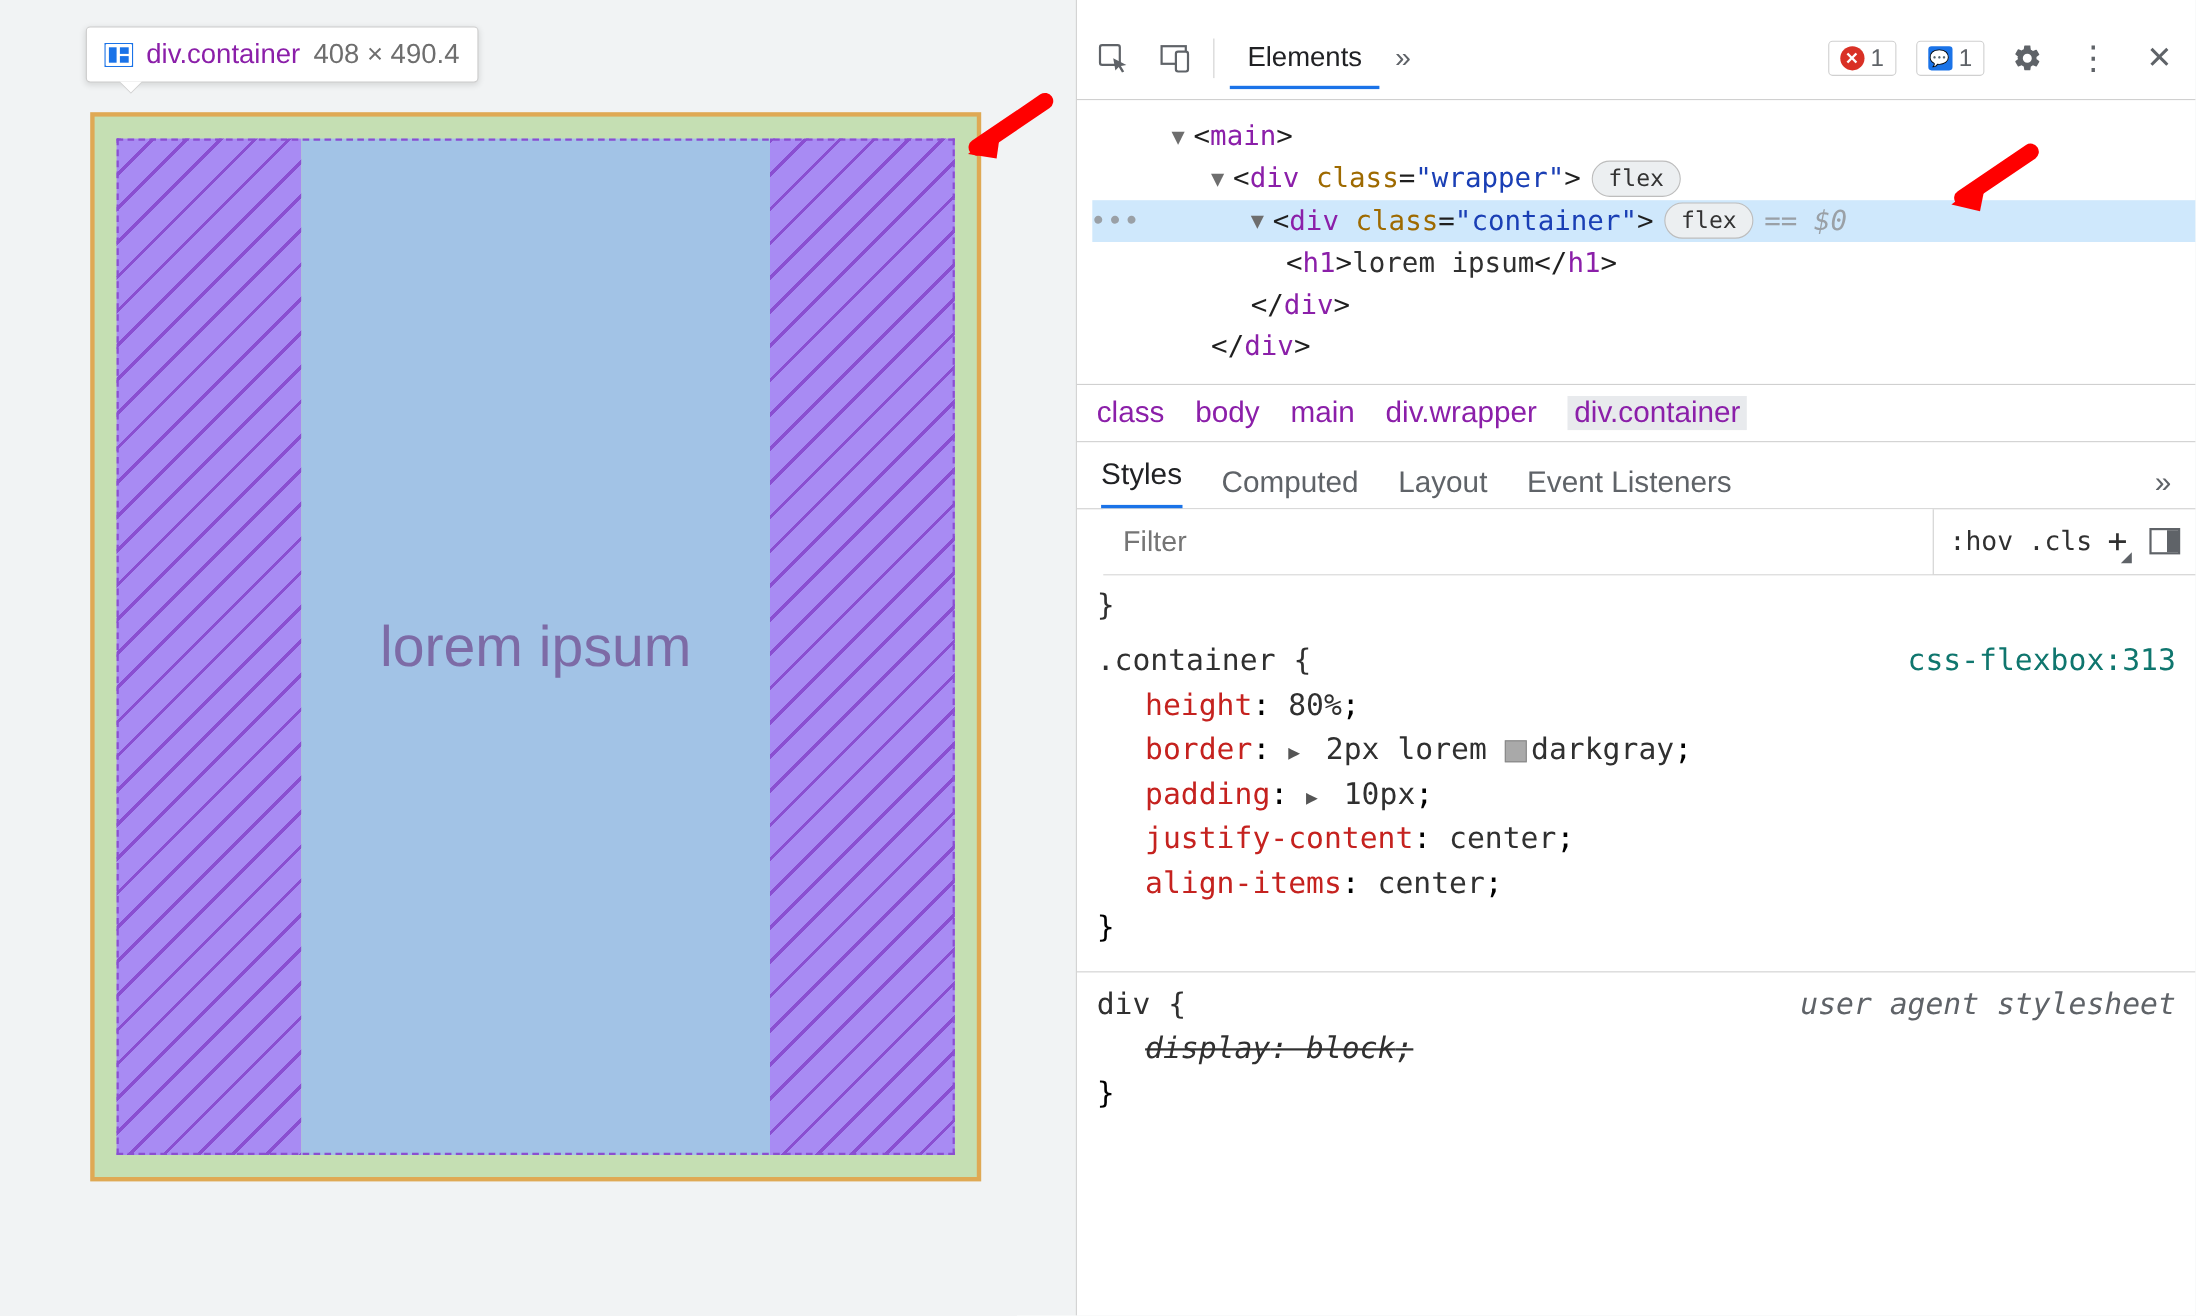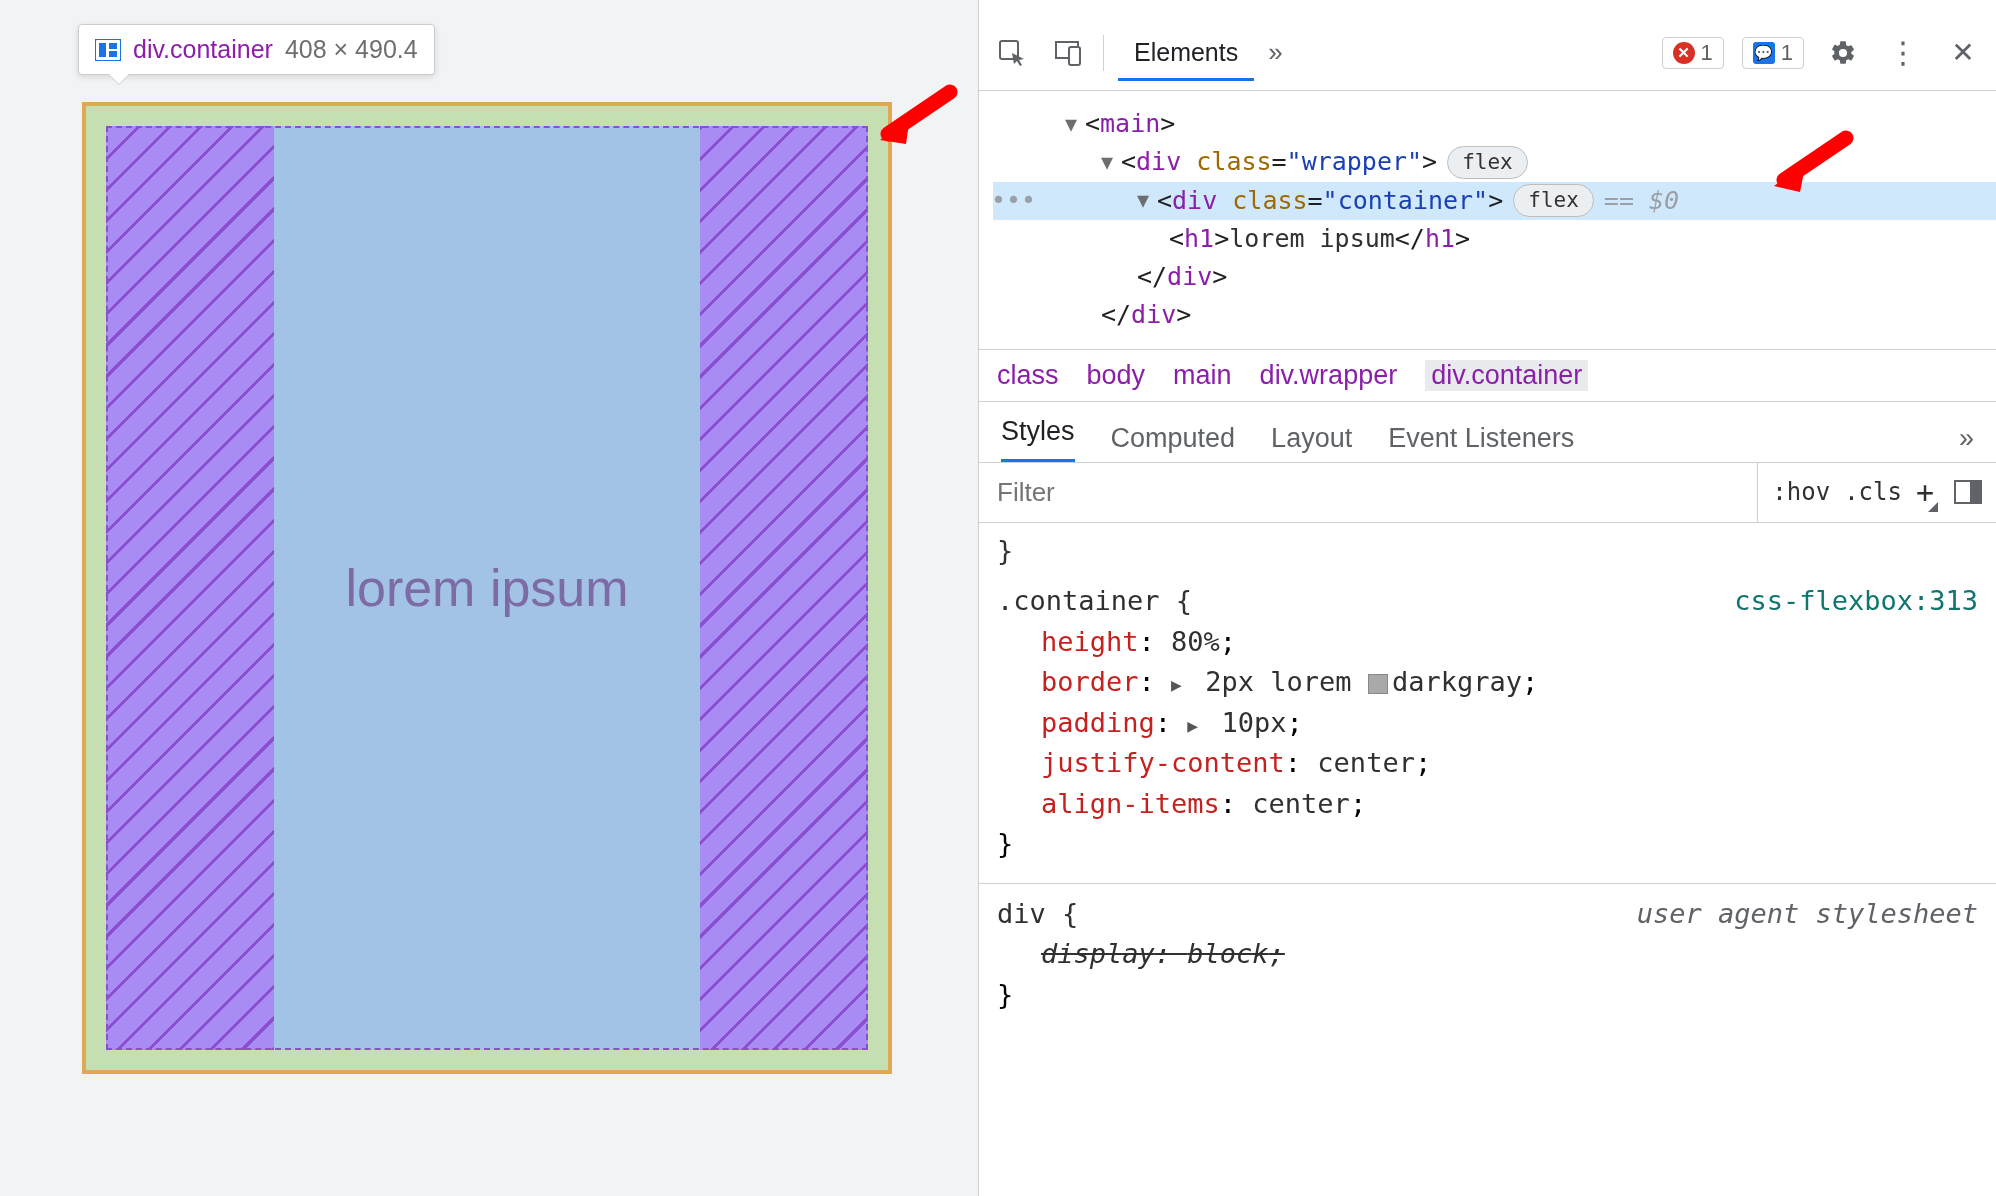--- a/index.html
+++ b/index.html
@@ -232,20 +232,21 @@
     align-items:center;
   }
   .styles-tabs .st.active { color:#202124; border-bottom:3px solid #1a73e8; padding-bottom:12px; }
   .styles-tabs .st { }
   .styles-tabs .chev { margin-left:auto; }
 
   
   .filter-row {
     display:flex;
     border-bottom:1px solid #d0d0d0;
+    margin-left:24px;
   }
   .filter-row input {
     flex:1;
     border:none;
     outline:none;
     padding: 14px 18px;
     font-size: 26px;
     color:#5f6368;
   }
   .filter-row .fr-tools {

